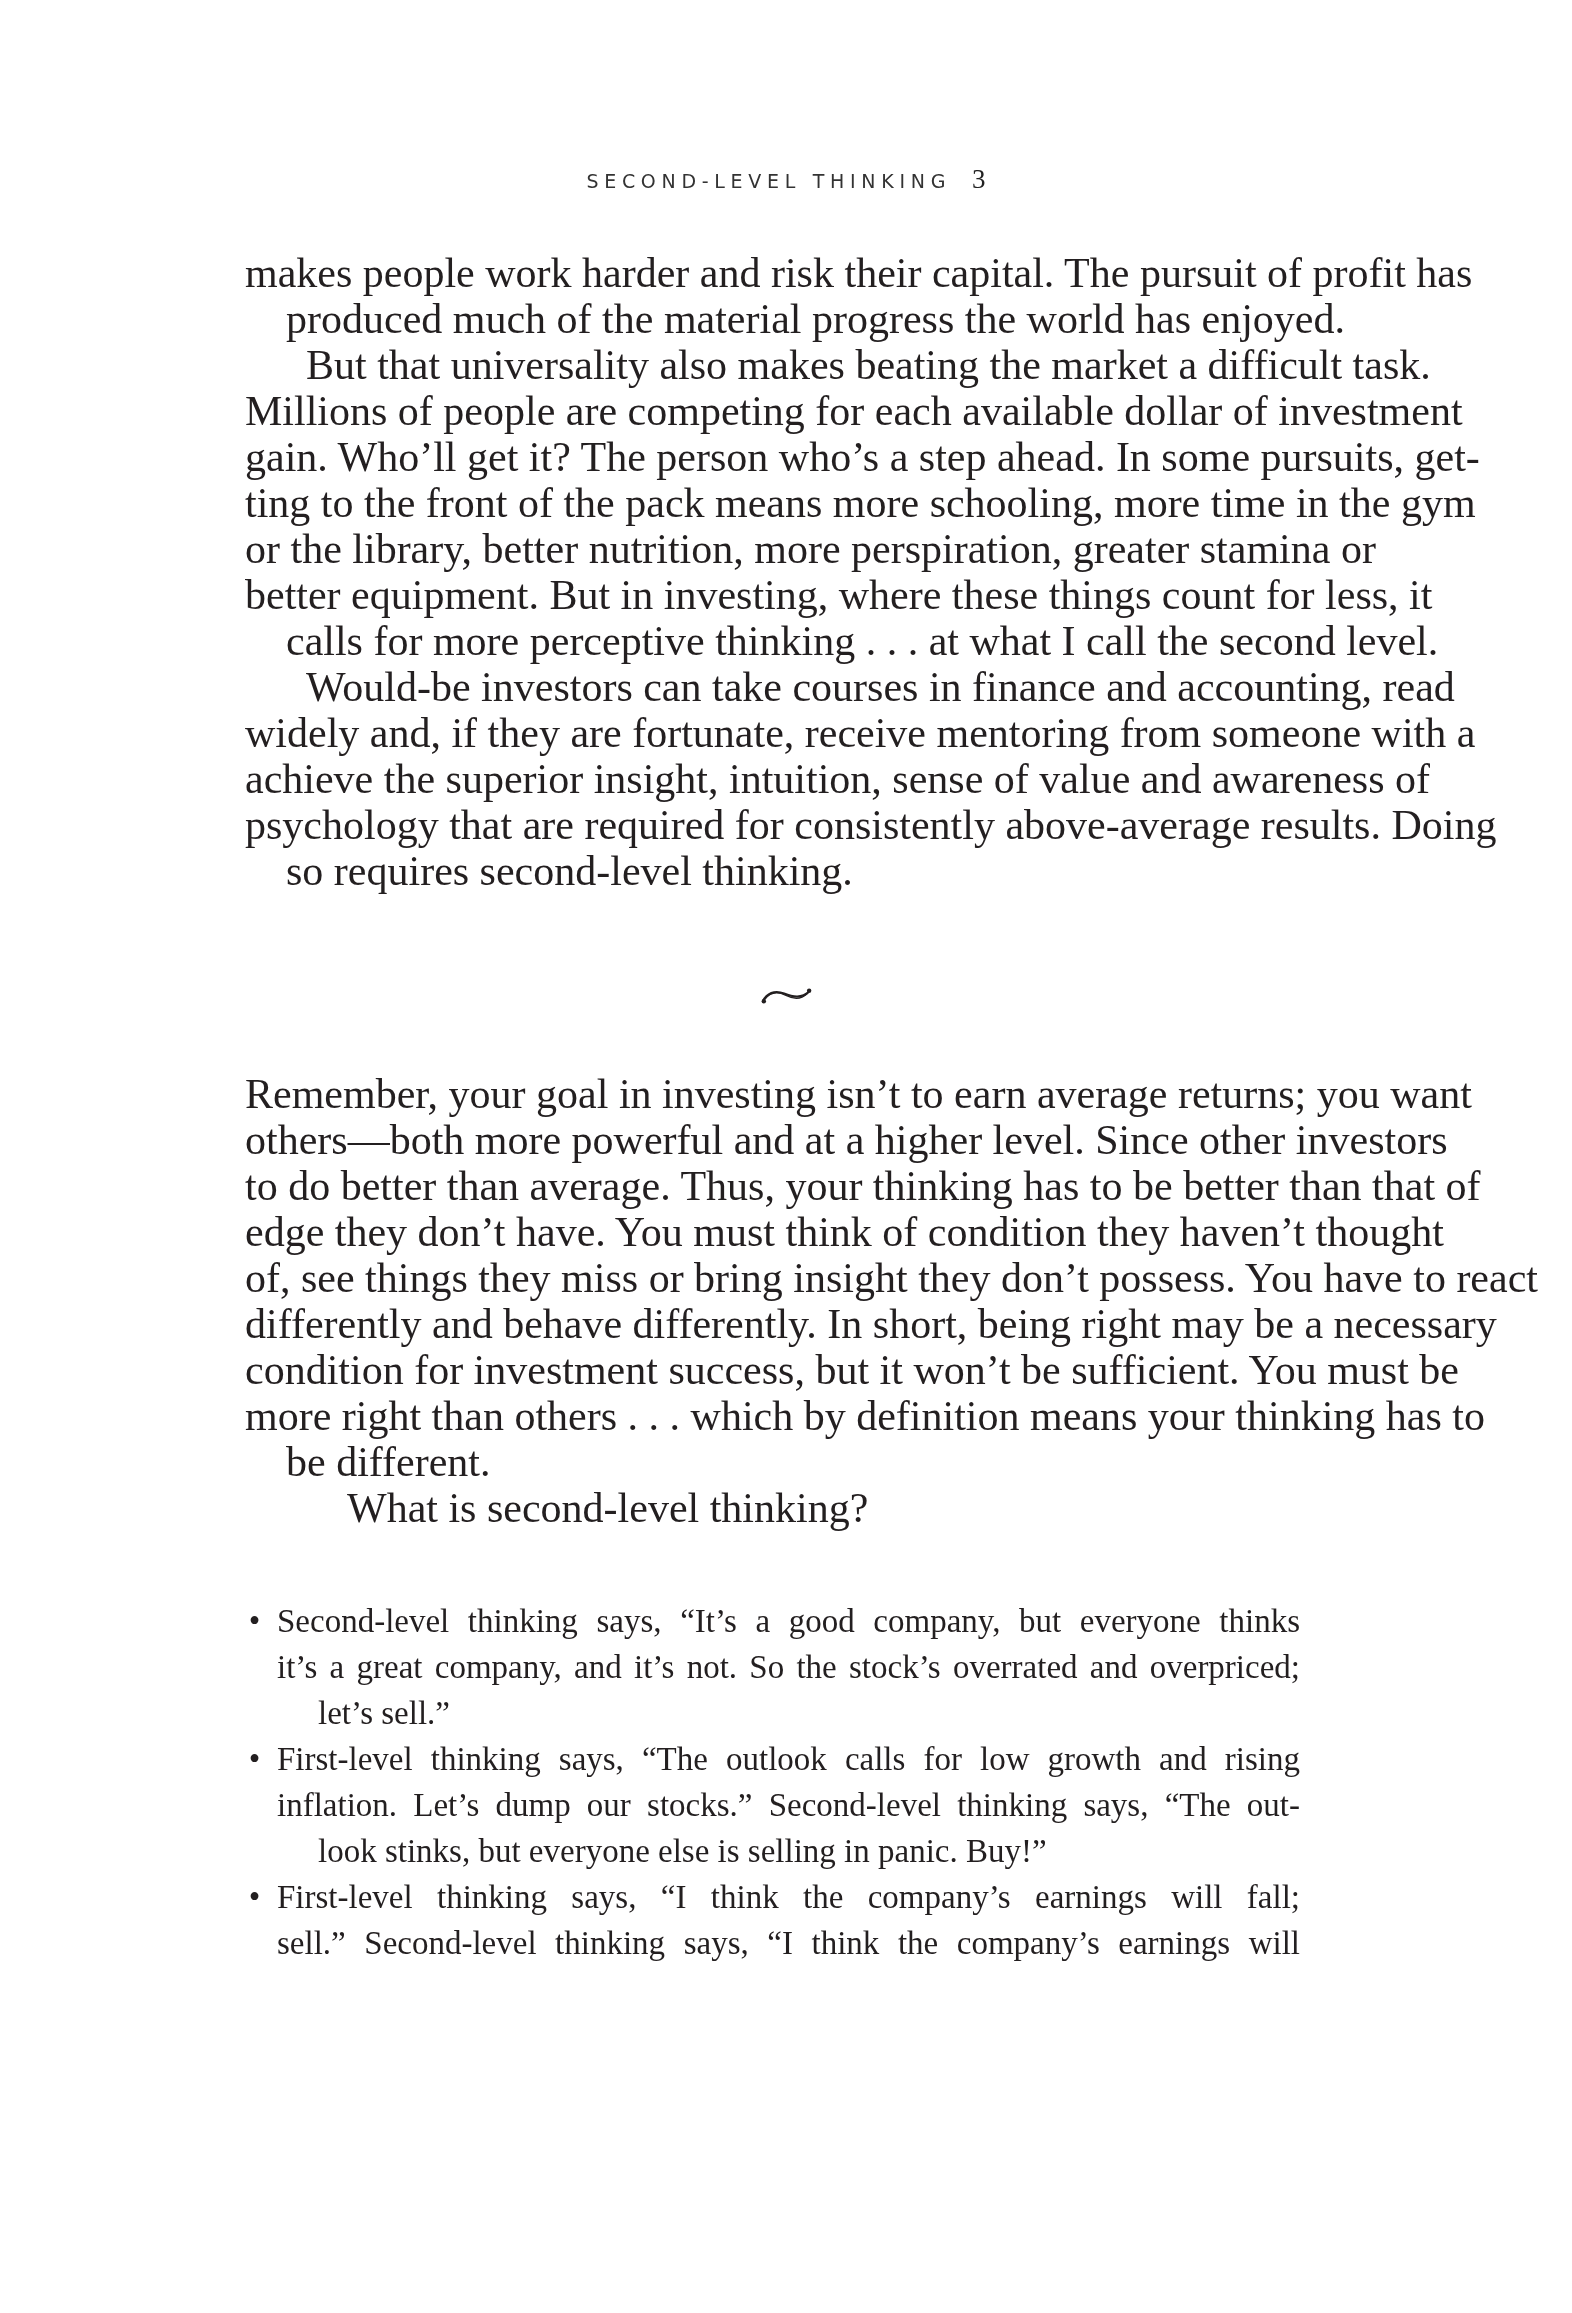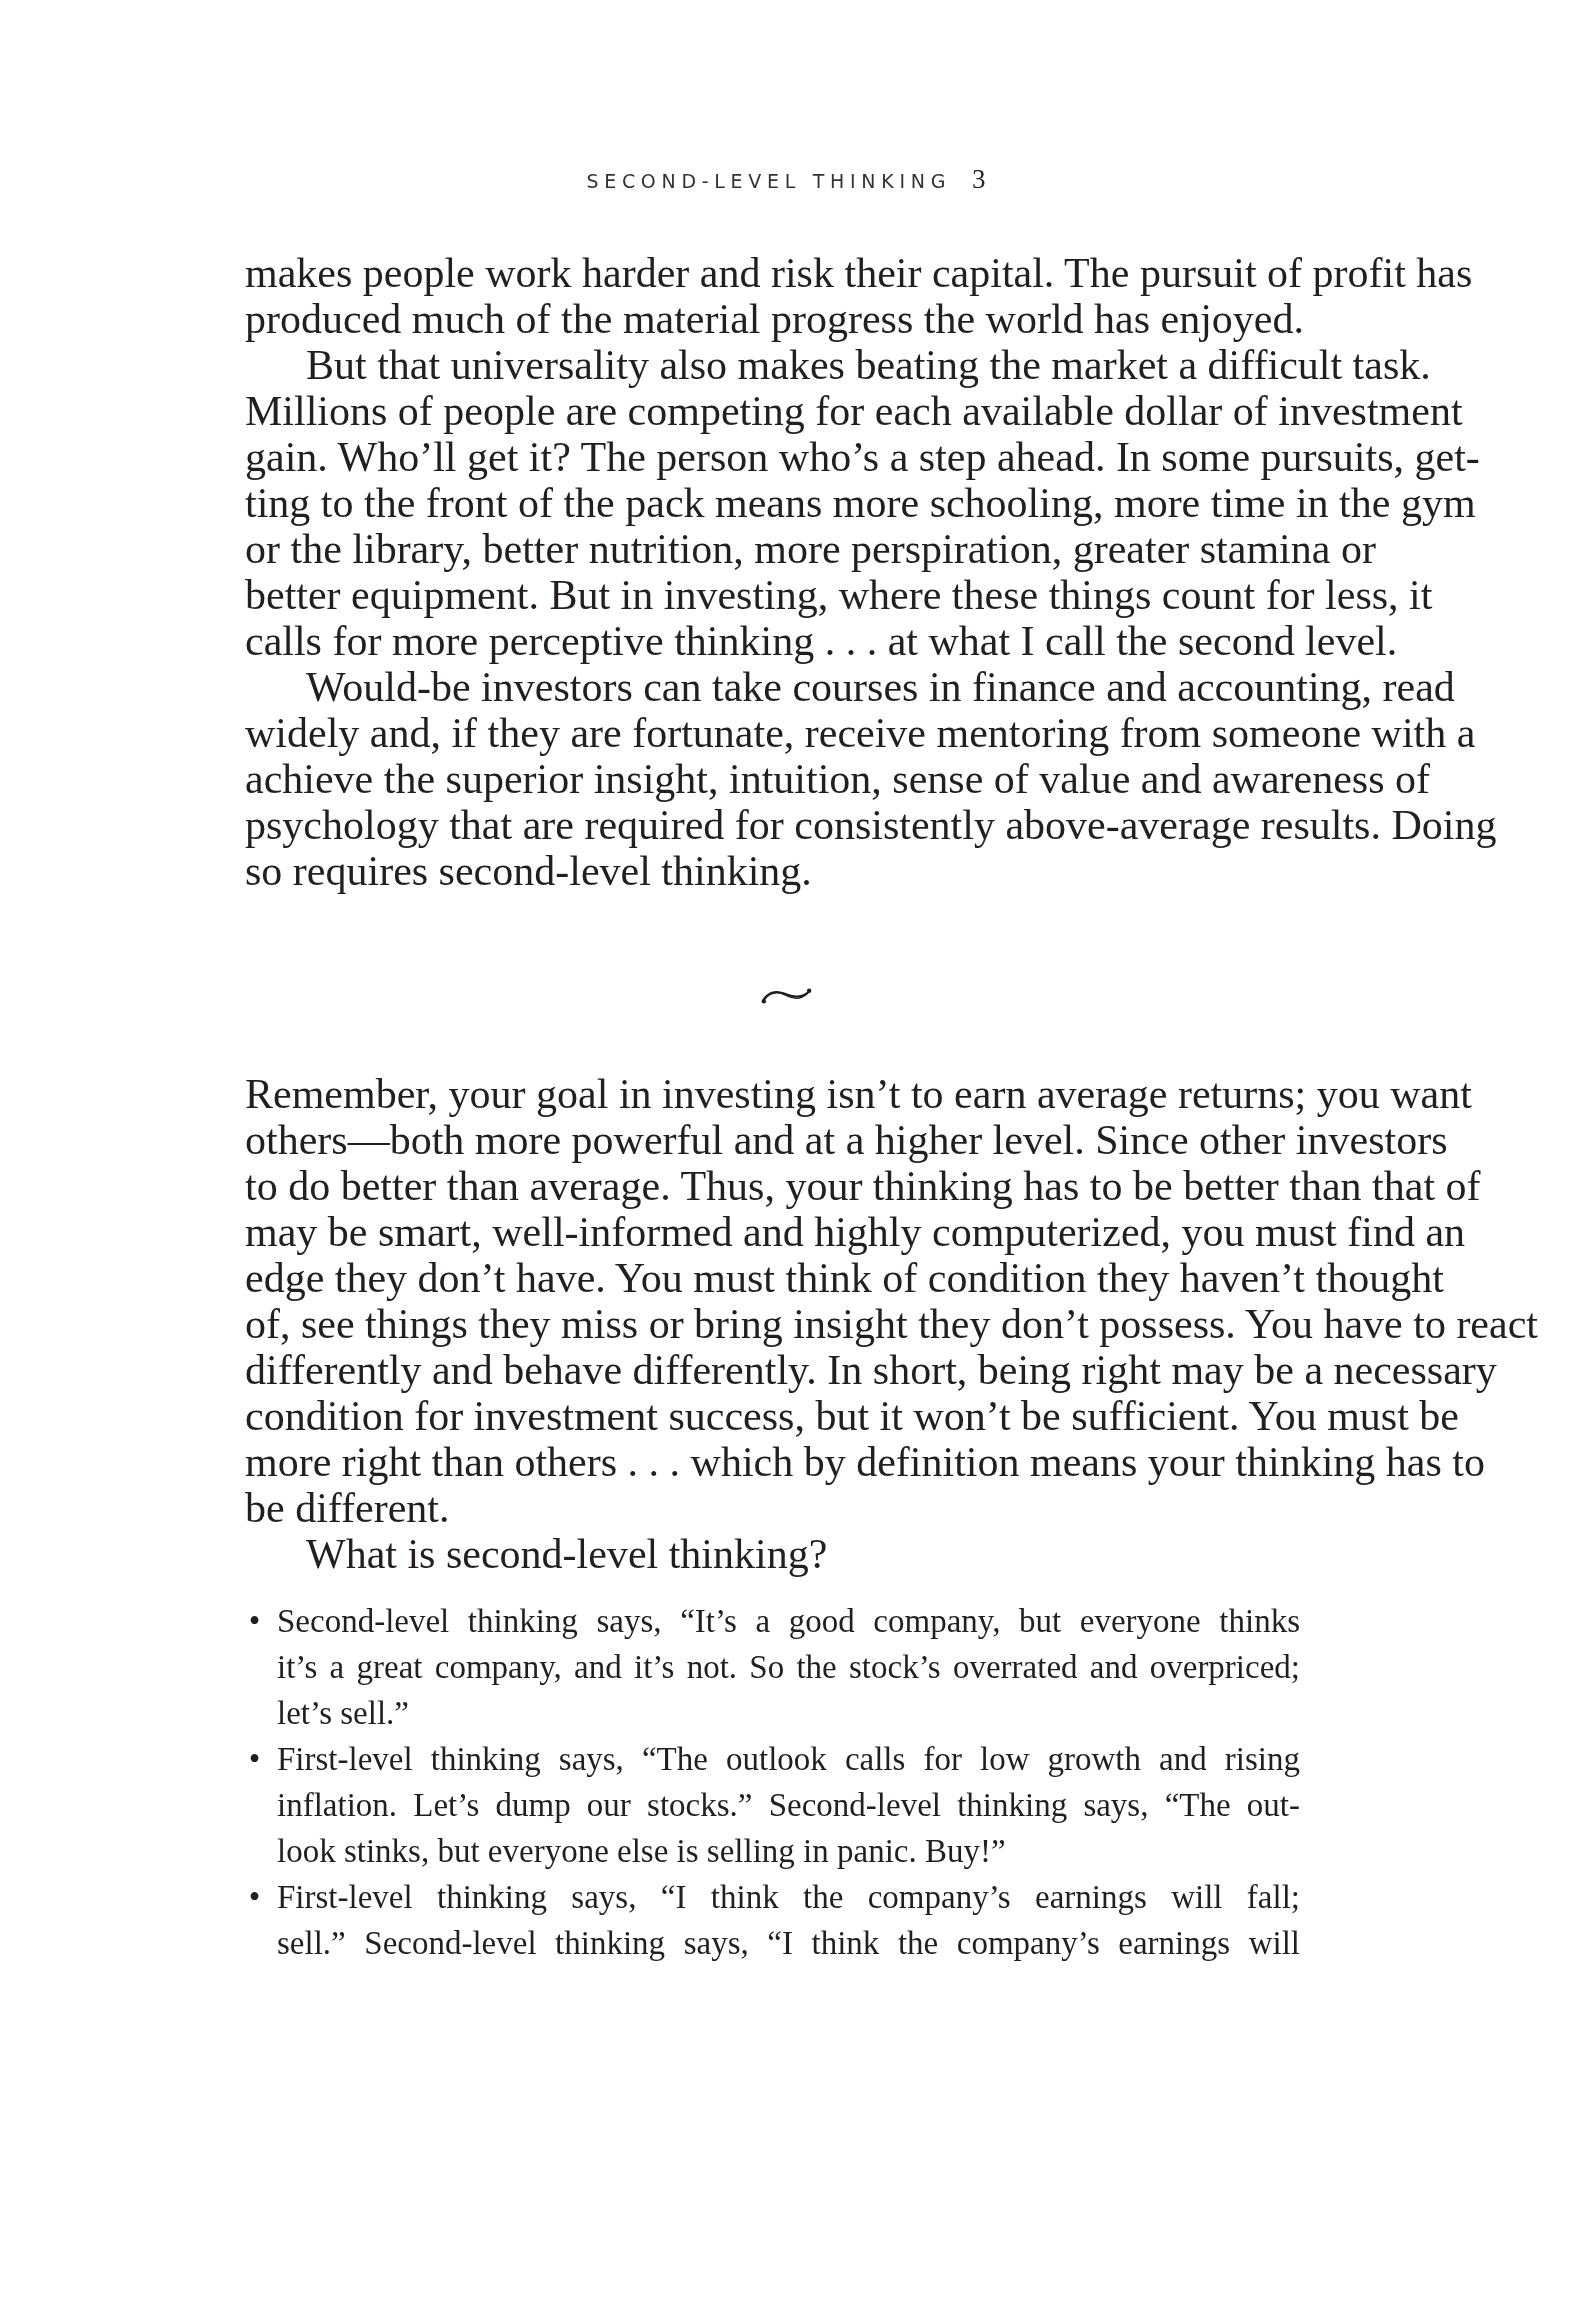--- a/index.html
+++ b/index.html
@@ -4,21 +4,21 @@
 <style>
   html, body { margin:0; padding:0; background:#ffffff; }
   body { width:1572px; height:2313px; position:relative; overflow:hidden; color:#231f20; }
   .running-head {
     position:absolute; top:164px; left:0; width:1572px; text-align:center;
     font-family:"DejaVu Sans", sans-serif; font-size:19px; letter-spacing:5.7px; color:#333;
   }
   .running-head .pg { font-family:"Liberation Serif", serif; font-size:27px; letter-spacing:0; margin-left:21px; color:#222; }
   .text-block { position:absolute; left:245px; width:1055px; font-family:"Liberation Serif", serif; font-size:42px; line-height:46px; }
   .line { display:block; height:46px; white-space:nowrap; text-align:justify; text-align-last:justify; }
-  .line.last { text-align-last:left; }
+  .line.last { text-align-last:left;margin-left:41px; }
   .indent { padding-left:61px; }
   .sep { position:absolute; top:980px; left:0; width:1572px; text-align:center; }
   .bullet-list { position:absolute; left:245px; width:1055px; font-family:"Liberation Serif", serif; font-size:33px; line-height:46px; }
   .bullet-item { position:relative; padding-left:32px; }
   .bullet-dot { position:absolute; left:3.8px; top:0; }
 </style>
 </head>
 <body>
 
 <div class="running-head">
@@ -48,21 +48,20 @@
     <path d="M6 20 C 12 12, 20 12, 28 16 C 36 20, 44 20, 50 14" fill="none" stroke="#231f20" stroke-width="1.4"></path>
     <circle cx="5" cy="22" r="2.3" fill="#231f20"></circle>
     <circle cx="52" cy="11" r="2.3" fill="#231f20"></circle>
   </svg>
 </div>
 
 <div class="text-block" id="sec2" style="top:1071px;">
     <span class="line">Remember, your goal in investing isn’t to earn average returns; you want</span>
     <span class="line">others—both more powerful and at a higher level. Since other investors</span>
     <span class="line">to do better than average. Thus, your thinking has to be better than that of</span>
-    <span class="line">may be smart, well-informed and highly computerized, you must find an</span>
     <span class="line">edge they don’t have. You must think of condition they haven’t thought</span>
     <span class="line">of, see things they miss or bring insight they don’t possess. You have to react</span>
     <span class="line">differently and behave differently. In short, being right may be a necessary</span>
     <span class="line">condition for investment success, but it won’t be sufficient. You must be</span>
     <span class="line">more right than others . . . which by definition means your thinking has to</span>
     <span class="line last">be different.</span>
     <span class="line last indent">What is second-level thinking?</span>
   </div>
 
 <div class="bullet-list" id="bul" style="top:1598px;">

